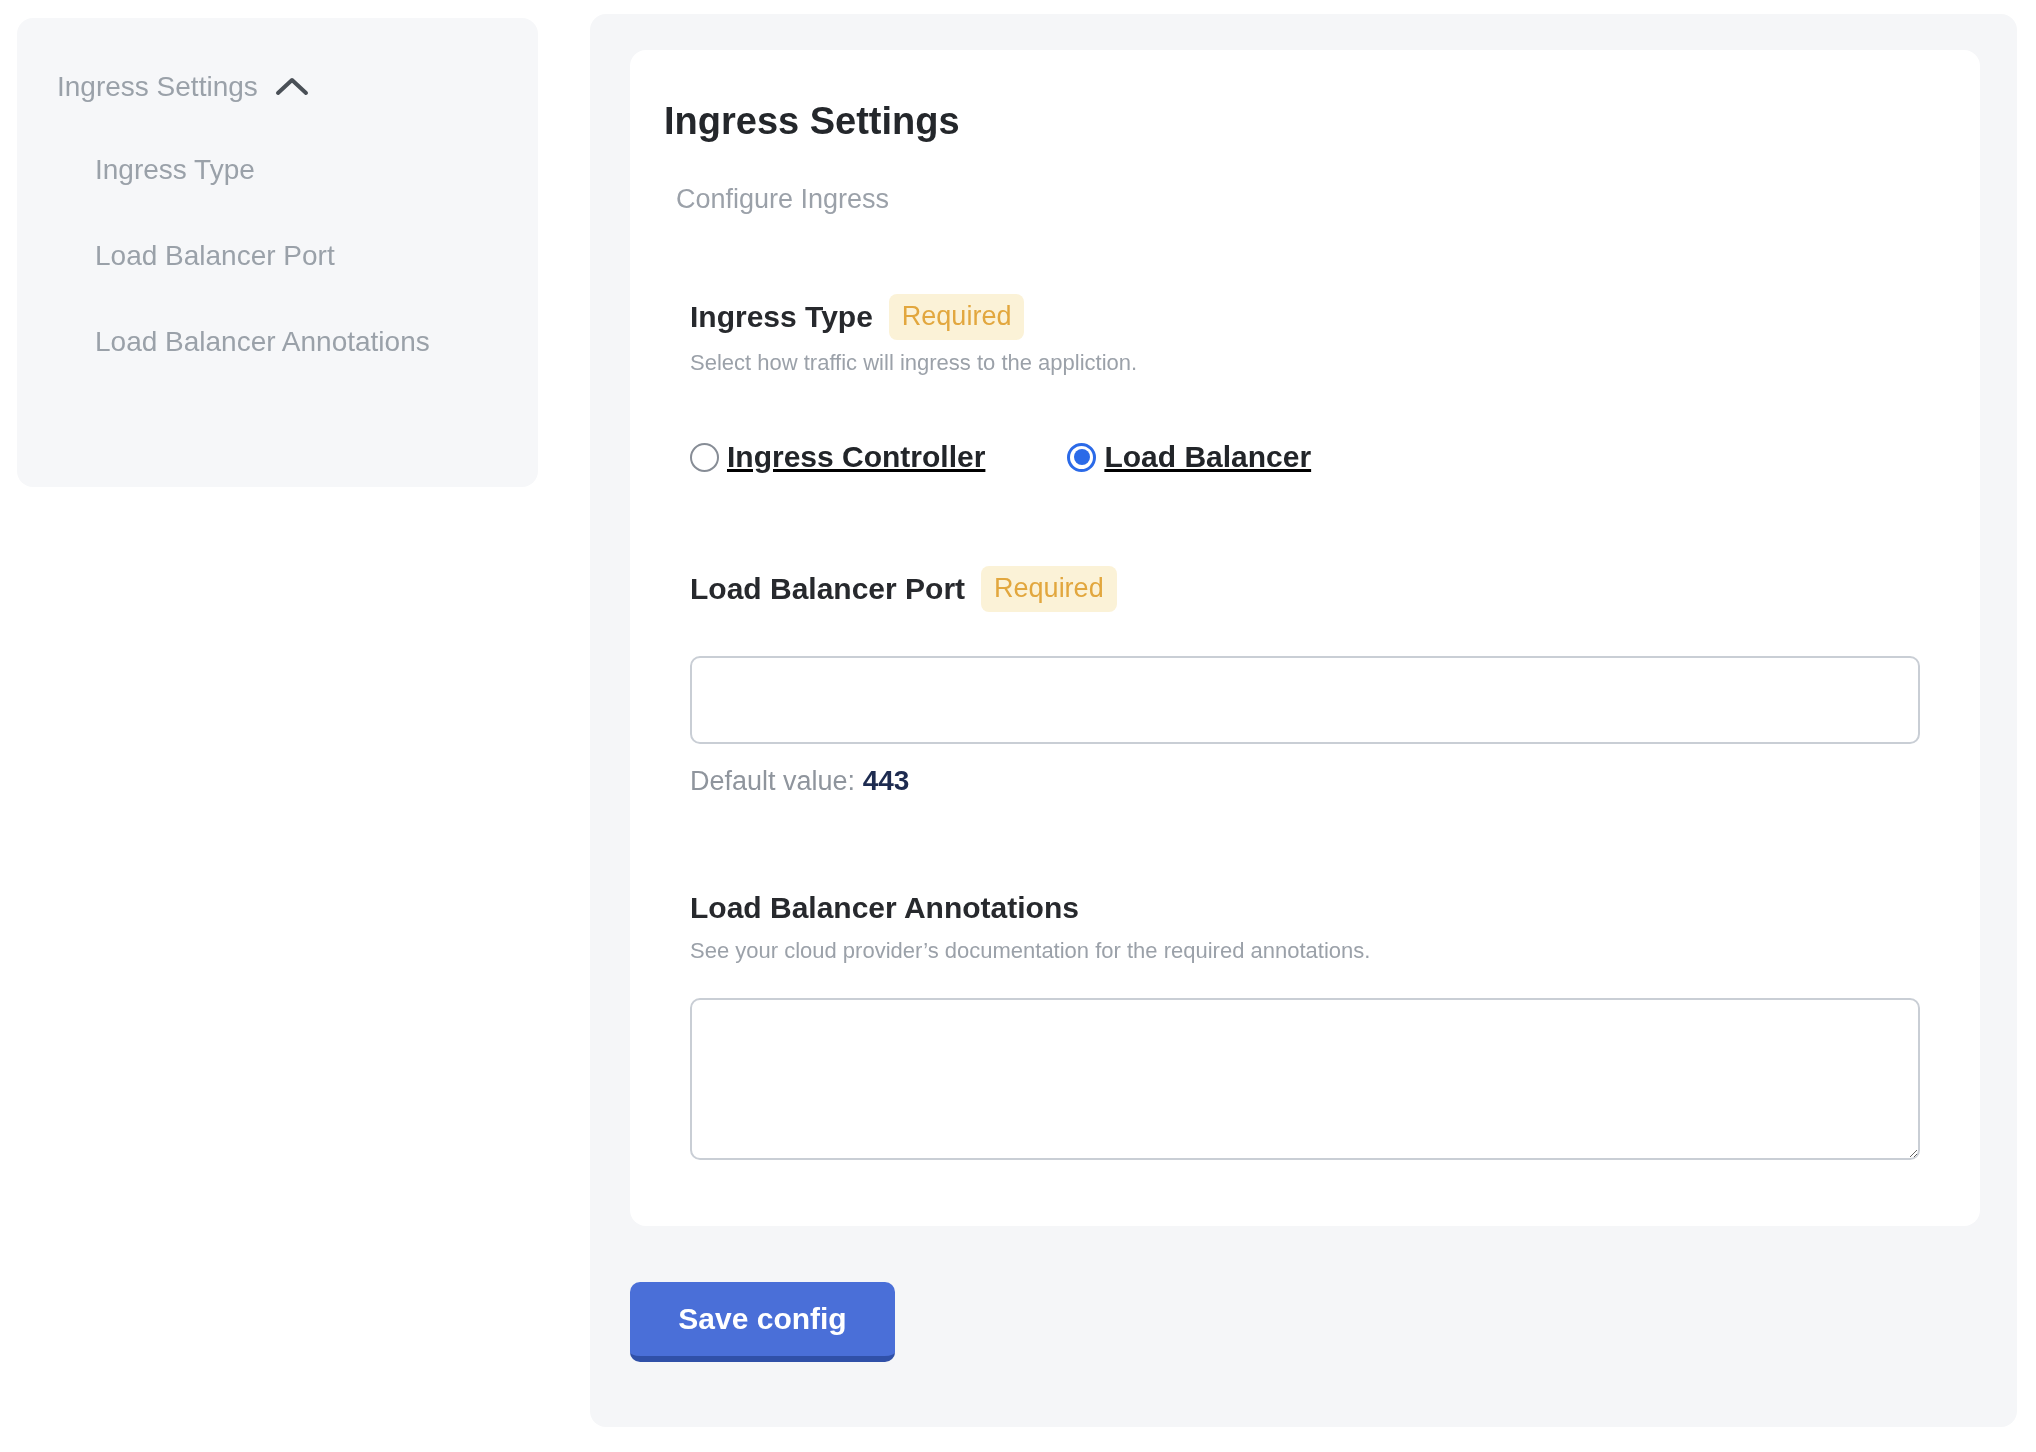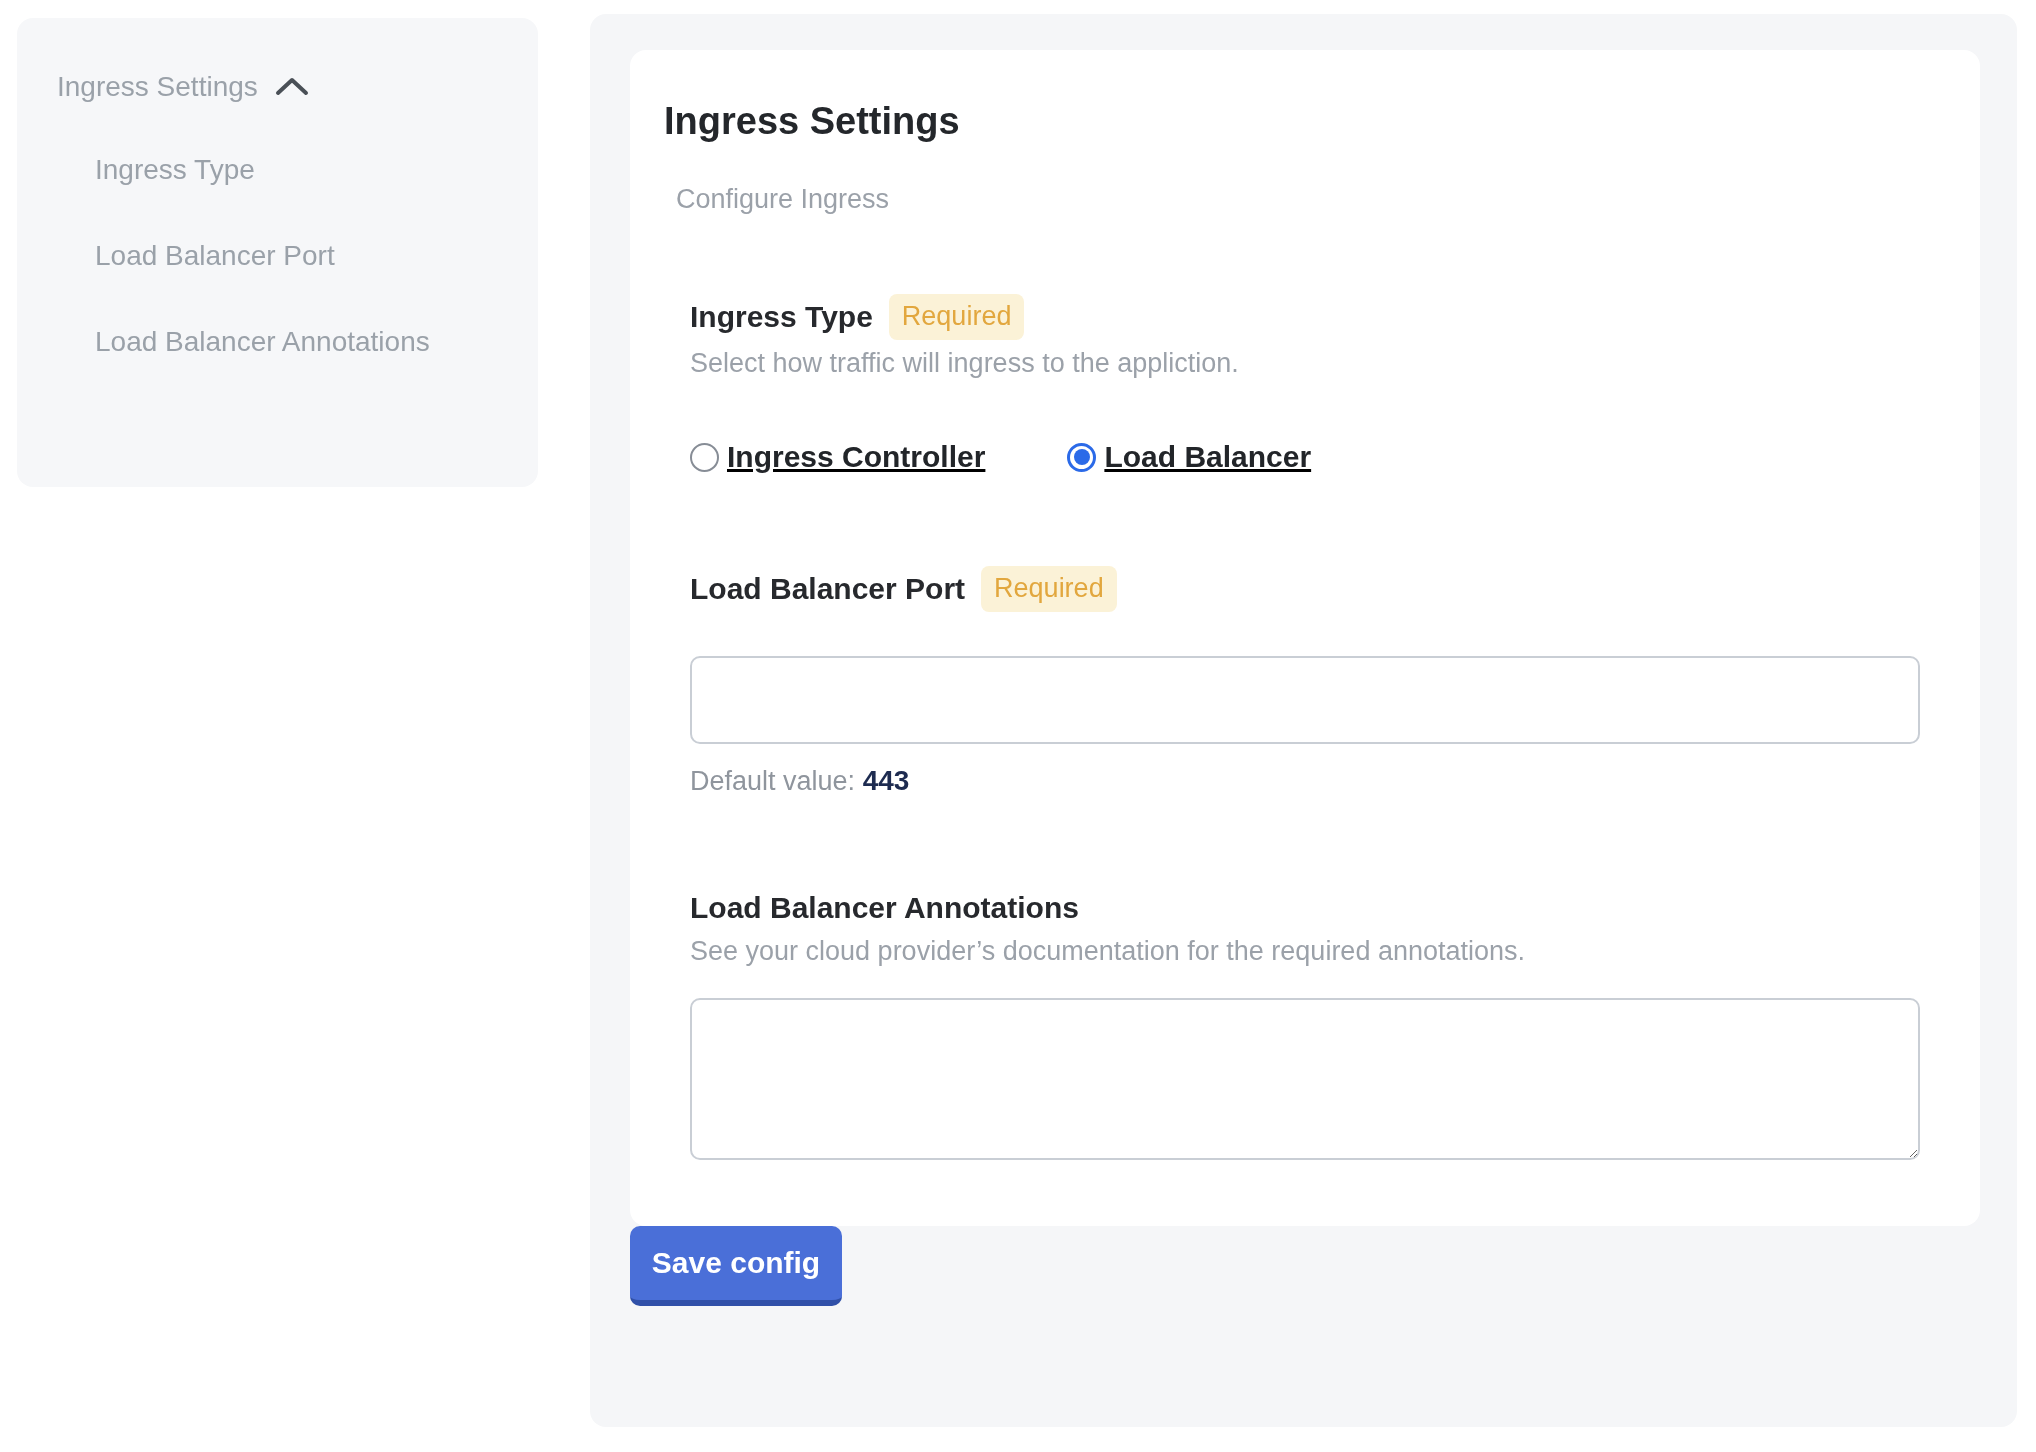--- a/index.html
+++ b/index.html
@@ -82,21 +82,21 @@
     background: #fbf2d7;
     color: #e2a73e;
     font-size: 27px;
     line-height: 27px;
     padding: 9px 13px 10px 13px;
     border-radius: 8px;
     text-align: right;
   }
   .desc {
     margin: 6px 0 0 0;
-    font-size: 27px; line-height: 34px;
+    font-size: 22px; line-height: 34px;
     color: #9ba1a9;
   }
   .field-ingress-type { margin-top: 78px; }
   .radio-row {
     display: flex; align-items: center;
     gap: 82px;
     margin-top: 60px;
   }
   .radio-option {
     display: flex; align-items: center;
@@ -159,21 +159,22 @@
     font-size: 28px;
     padding: 14px 20px;
     color: #24272b;
     outline: none;
     resize: both;
     font-family: "Liberation Sans", sans-serif;
   }
 
   .save-btn {
     display: block;
-    width: 212px; height: 80px;
+    margin-top: 56px;
+    width: 265px; height: 80px;
     background: #4a6fd8;
     border: none;
     border-bottom: 6px solid #3050a8;
     border-radius: 10px;
     color: #ffffff;
     font-size: 30px;
     font-weight: 700;
     font-family: "Liberation Sans", sans-serif;
     cursor: pointer;
     text-align: center;

